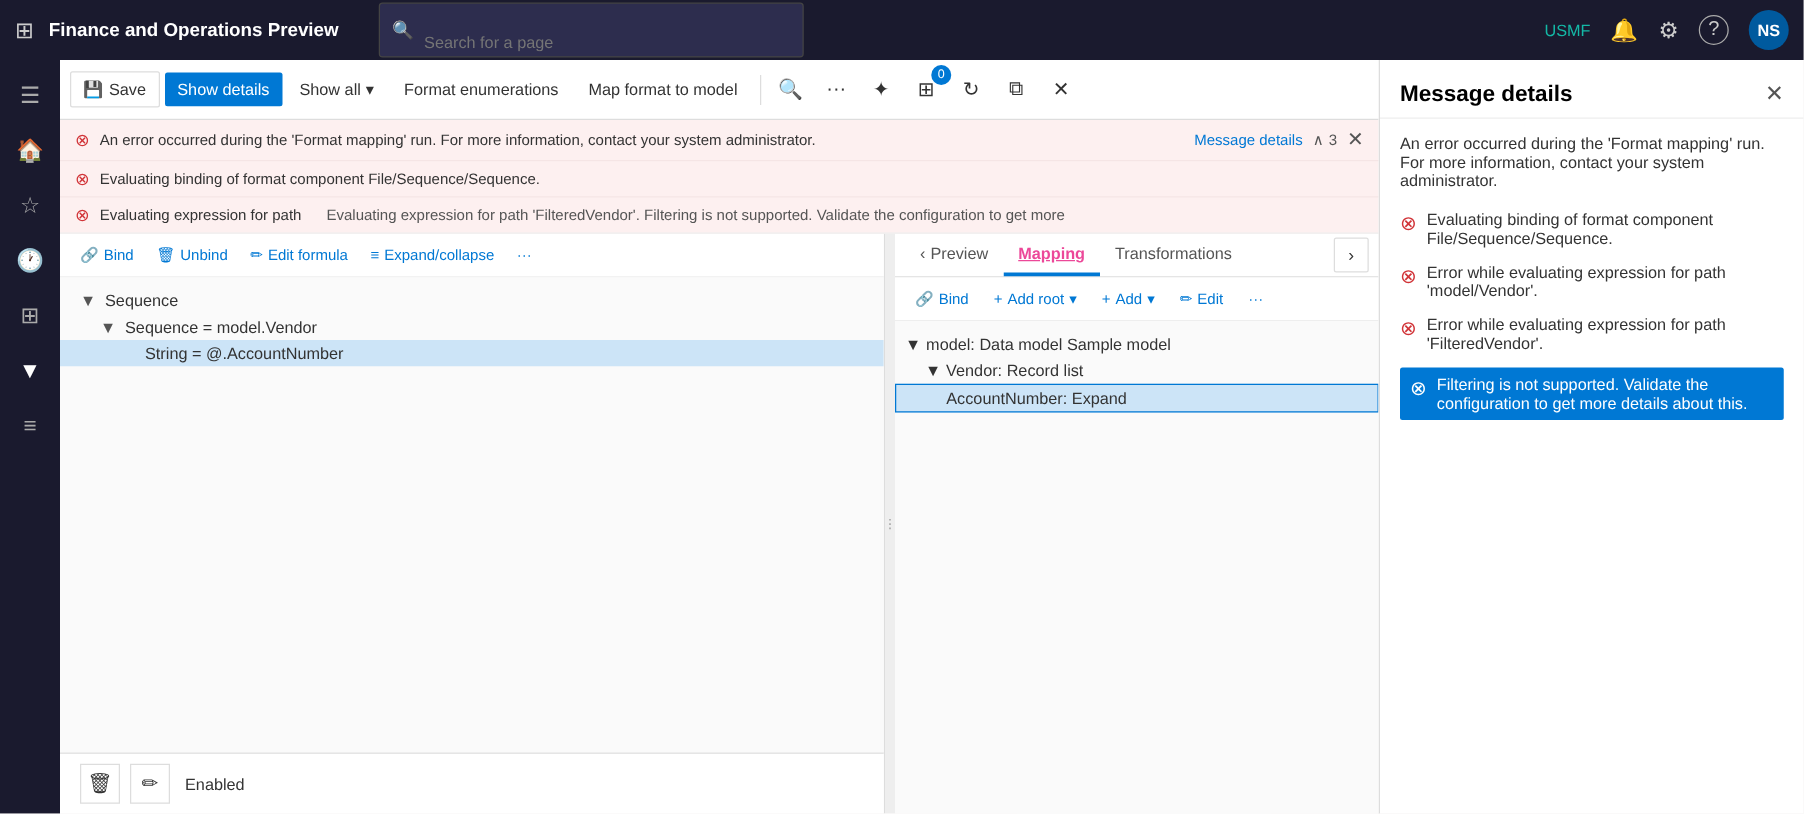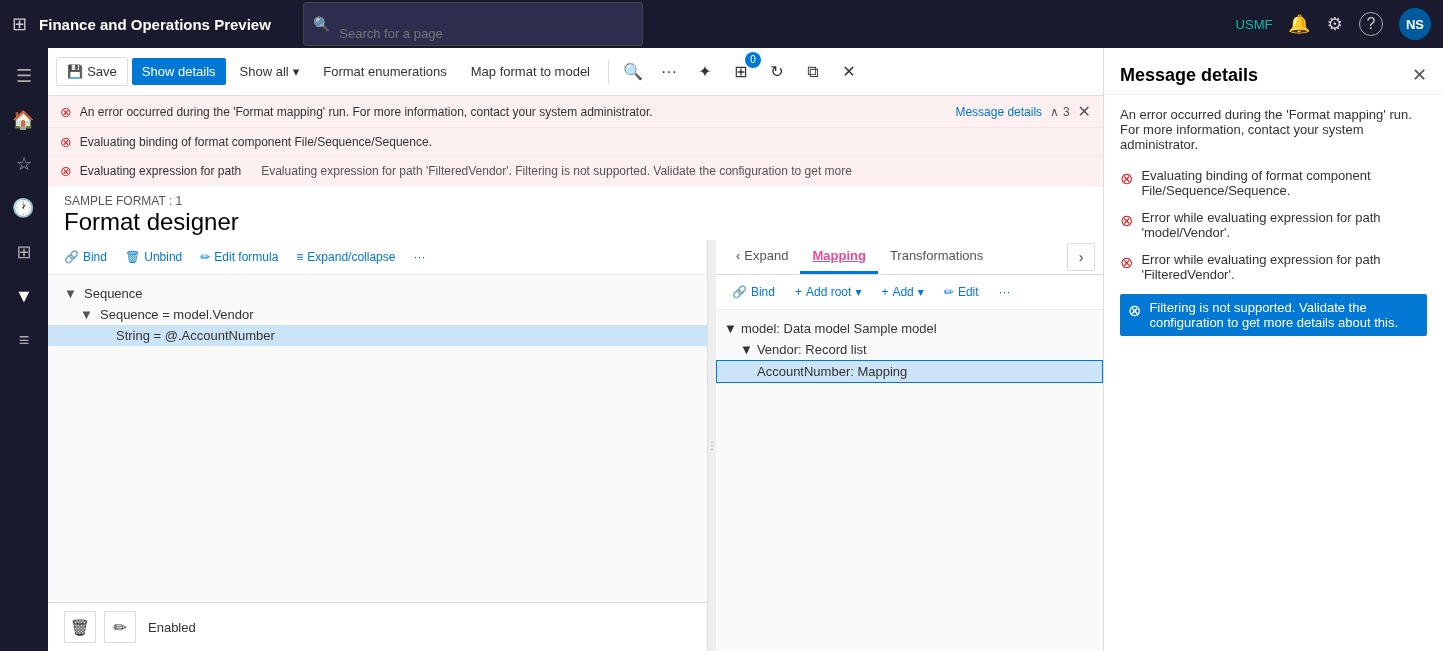--- a/index.html
+++ b/index.html
@@ -426,24 +426,20 @@
       <div class="error-row">
         <span class="error-icon">⊗</span>
         <span class="error-text">
           <span>Evaluating expression for path</span>
           &nbsp;&nbsp;&nbsp;&nbsp;
           <span style="color:#555;">Evaluating expression for path 'FilteredVendor'. Filtering is not supported. Validate the configuration to get more</span>
         </span>
       </div>
     </div>
 
-    <div class="designer-header">
-      <div class="designer-subtitle">SAMPLE FORMAT : 1</div>
-      <div class="designer-title">Format designer</div>
-    </div>
 
     <div class="designer-body">
 
       <div class="left-panel">
 
         <div class="designer-toolbar">
           <button class="designer-toolbar-btn">
             <span>🔗</span>
             <span>Bind</span>
           </button>
@@ -484,21 +480,21 @@
         </div>
       </div>
 
       <div class="panel-divider">⋮</div>
 
       <div class="right-panel">
 
         <div class="tabs-bar">
           <button class="tab-btn">
             <span>‹</span>
-            <span>Expand</span>
+            <span>Preview</span>
           </button>
           <button class="tab-btn active">
             <span>Mapping</span>
           </button>
           <button class="tab-btn">
             <span>Transformations</span>
           </button>
           <button class="tab-nav-btn">›</button>
         </div>
 
@@ -527,21 +523,21 @@
         <div class="model-tree">
           <div class="model-item">
             <span style="margin-right:4px;">▼</span>
             <span>model: Data model Sample model</span>
           </div>
           <div class="model-item model-indent-1">
             <span style="margin-right:4px;">▼</span>
             <span>Vendor: Record list</span>
           </div>
           <div class="model-item model-indent-2 selected">
-            <span>AccountNumber: Mapping</span>
+            <span>AccountNumber: Expand</span>
           </div>
         </div>
       </div>
     </div>
   </div>
 
   <div class="message-panel">
     <div class="message-panel-header">
       <span class="message-panel-title">Message details</span>
       <button class="message-close">✕</button>

